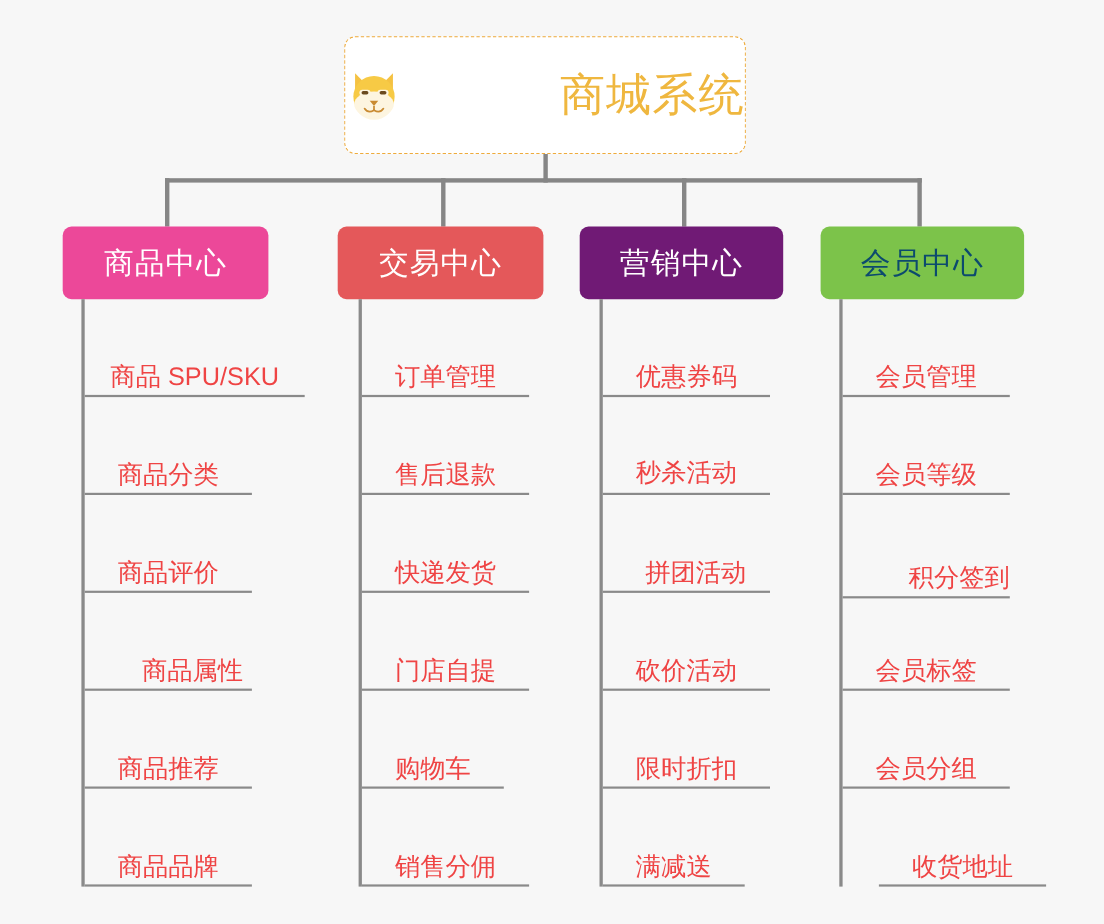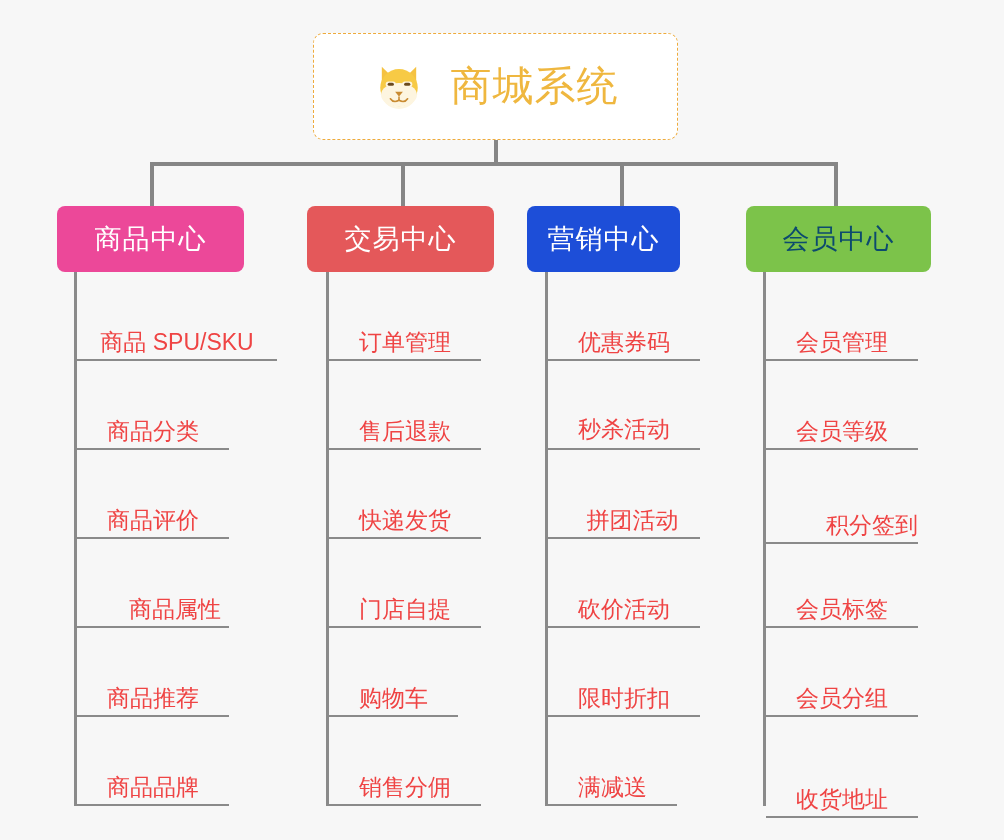--- a/index.html
+++ b/index.html
@@ -28,21 +28,21 @@
     left: 313px;
     top: 33px;
     width: 365px;
     height: 107px;
     box-sizing: border-box;
     background: #ffffff;
     border: 1px dashed #eeab3c;
     border-radius: 10px;
     display: flex;
     align-items: center;
-    justify-content: center;
+    justify-content: space-between;
     gap: 26px;
   }
   .root-emoji {
     width: 52px;
     height: 50px;
     position: relative;
     flex: none;
   }
   .root-title {
     font-size: 41px;
@@ -137,21 +137,21 @@
   <div class="conn conn-v" style="left: 401px; top: 162px; height: 44px; background: rgb(134, 134, 134);"></div>
   <div class="conn conn-v" style="left: 620px; top: 162px; height: 44px; background: rgb(134, 134, 134);"></div>
   <div class="conn conn-v" style="left: 834px; top: 162px; height: 44px; background: rgb(134, 134, 134);"></div>
 
   <div class="cat-header" style="left: 57px; top: 206px; width: 187px; background: #ec4899; color: rgb(255, 255, 255);">
     <span>商品中心</span>
   </div>
   <div class="cat-header" style="left: 307px; top: 206px; width: 187px; background: rgb(228, 88, 90); color: rgb(255, 255, 255);">
     <span>交易中心</span>
   </div>
-  <div class="cat-header" style="left: 527px; top: 206px; width: 153px; background: #1d4ed8; color: rgb(255, 255, 255);">
+  <div class="cat-header" style="left: 527px; top: 206px; width: 185px; background: #701a75; color: rgb(255, 255, 255);">
     <span>营销中心</span>
   </div>
   <div class="cat-header" style="left: 746px; top: 206px; width: 185px; background: rgb(124, 195, 74); color: #0c4a6e;">
     <span>会员中心</span>
   </div>
 
   <div class="col" style="left:74px;">
     <div class="col-trunk" style="height:534px;"></div>
     <div class="leaf" style="top:0px;   width:200px;">
         <span class="leaf-label">商品 SPU/SKU</span>
@@ -227,18 +227,18 @@
       </div>
     <div class="leaf" style="top:183px; width:152px;justify-content:flex-end;">
         <span class="leaf-label">积分签到</span>
       </div>
     <div class="leaf" style="top:267px; width:152px;">
         <span class="leaf-label">会员标签</span>
       </div>
     <div class="leaf" style="top:356px; width:152px;">
         <span class="leaf-label">会员分组</span>
       </div>
-    <div class="leaf" style="top:457px; width:152px;">
+    <div class="leaf" style="top:445px; width:152px;margin-left:33px;">
         <span class="leaf-label">收货地址</span>
       </div>
   </div>
 
 </div>
 
 </body></html>

